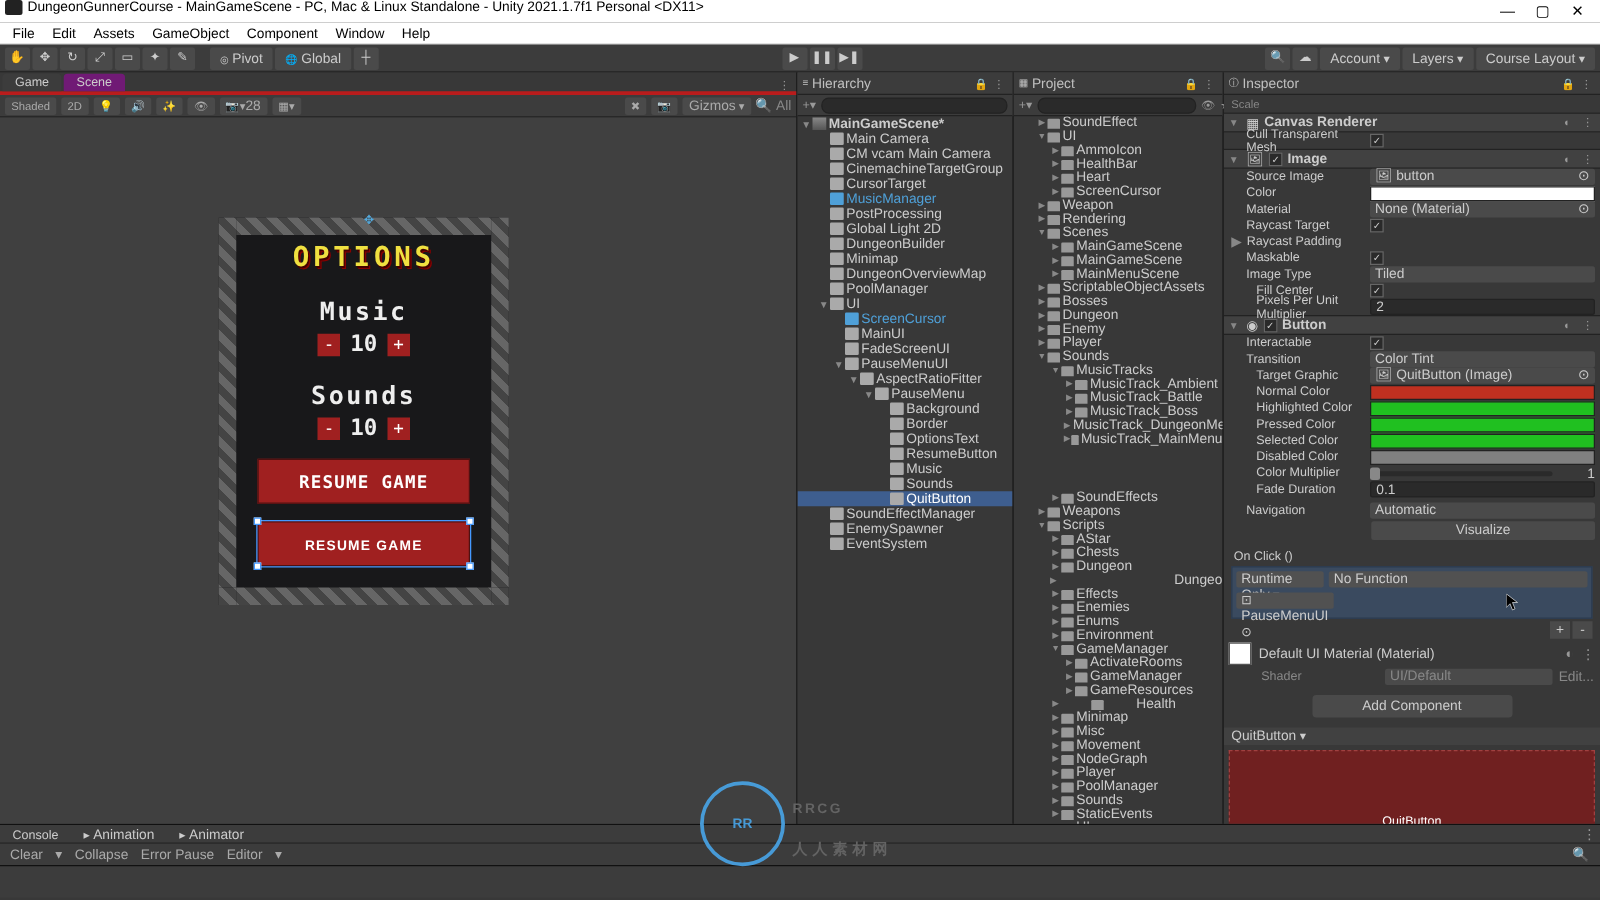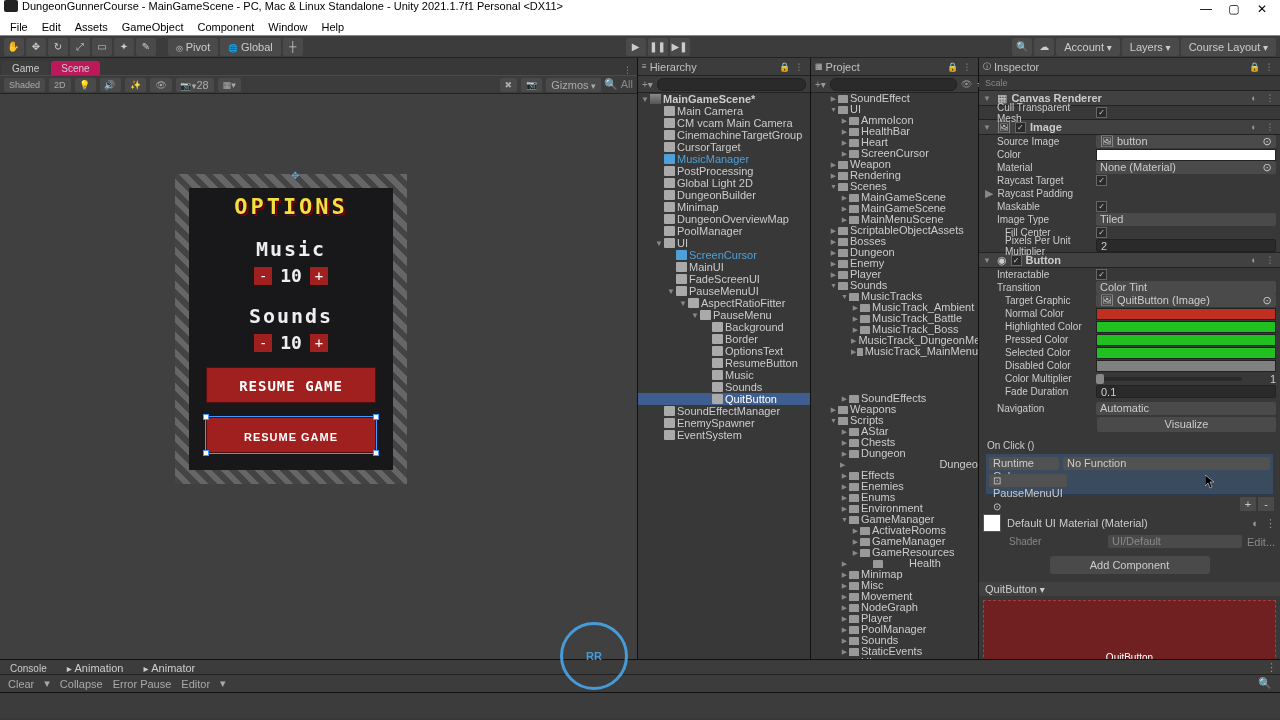--- a/index.html
+++ b/index.html
@@ -19,23 +19,23 @@
 .toolbar .tbtn { width:20px; height:18px; background:#4a4a4a; border-radius:2px; text-align:center; line-height:18px; font-size:10px; color:#ccc; }
 .toolbar .tseg { padding:0 8px; height:18px; background:#4a4a4a; border-radius:2px; line-height:18px; font-size:10px; color:#ccc; }
 .toolbar .tsep { width:8px; }
 .toolbar .tflex { flex:1; }
 
 
 .main { display:flex; height:601px; }
 
 
 .scenepanel { width:638px; background:#282828; border-right:1px solid #111; display:flex; flex-direction:column; }
-.tabrow { height:18px; background:#383838; display:flex; align-items:flex-end; border-bottom:1px solid #b91c1c; }
+.tabrow { height:18px; background:#383838; display:flex; align-items:flex-end; border-bottom:3px solid #b91c1c; }
 .tab { padding:2px 10px 1px; background:#3c3c3c; color:#ccc; font-size:10px; border-top-left-radius:3px; border-top-right-radius:3px; margin-left:2px; }
-.tab.active { background:#be185d; }
+.tab.active { background:#701a75; }
 .subtoolbar { height:18px; background:#3c3c3c; border-bottom:1px solid #222; display:flex; align-items:center; gap:4px; padding:0 4px; font-size:10px; color:#aaa; }
 .subtoolbar .sbtn { padding:0 5px; height:14px; line-height:14px; background:#4a4a4a; border-radius:2px; font-size:9px; }
 .sceneview { flex:1; position:relative; background:#404040; }
 
 
 .options-box { position:absolute; left:175px; top:80px; width:232px; height:310px; background:#18181a; border:14px solid #555; border-image:repeating-linear-gradient(45deg,#444 0 6px,#666 6px 12px) 14; padding:6px; }
 .options-box .selhandles { position:absolute; top:-18px; left:50%; width:10px; height:10px; color:#5ad; font-size:10px; }
 .opt-title { text-align:center; font-family:monospace; font-weight:bold; color:#f0e040; font-size:22px; letter-spacing:3px; text-shadow:1px 1px #400,2px 2px #800; }
 .opt-section { text-align:center; margin-top:18px; font-family:monospace; font-weight:bold; color:#eee; font-size:20px; letter-spacing:2px; }
 .opt-row { display:flex; justify-content:center; align-items:center; gap:8px; margin-top:4px; }
@@ -536,19 +536,20 @@
     <span>🔍</span>
   </div>
 </div>
 
 <div class="bottom"></div>
 
 <div class="watermark">
   <div class="circ">
       <span>RR</span>
     </div>
+  <div class="txt"><span>RRCG</span><small>人人素材网</small></div>
 </div>
 
 <div class="cursor">
   <svg viewBox="0 0 10 14">
       <path d="M0 0 L0 11 L3 8 L5 13 L7 12 L5 7 L9 7 Z" fill="#000" stroke="#fff" stroke-width="0.5"></path>
     </svg>
 </div>
 
 </body></html>

